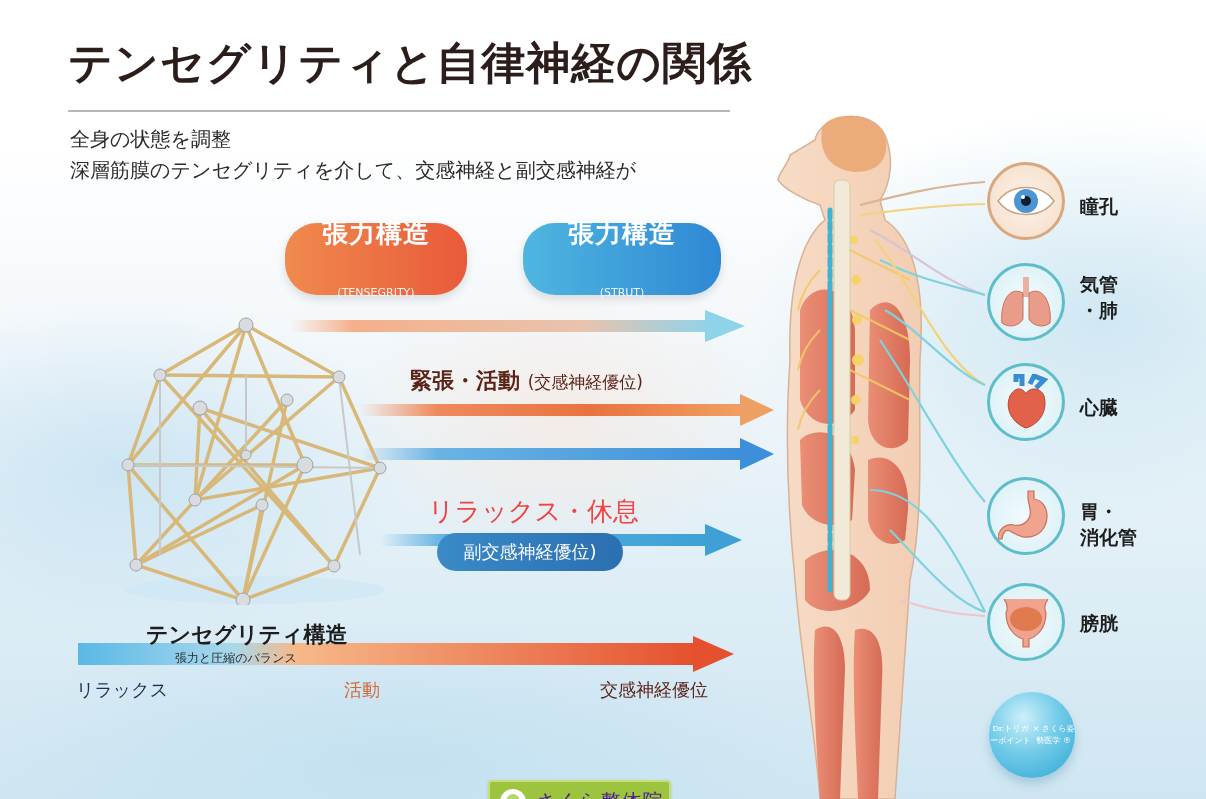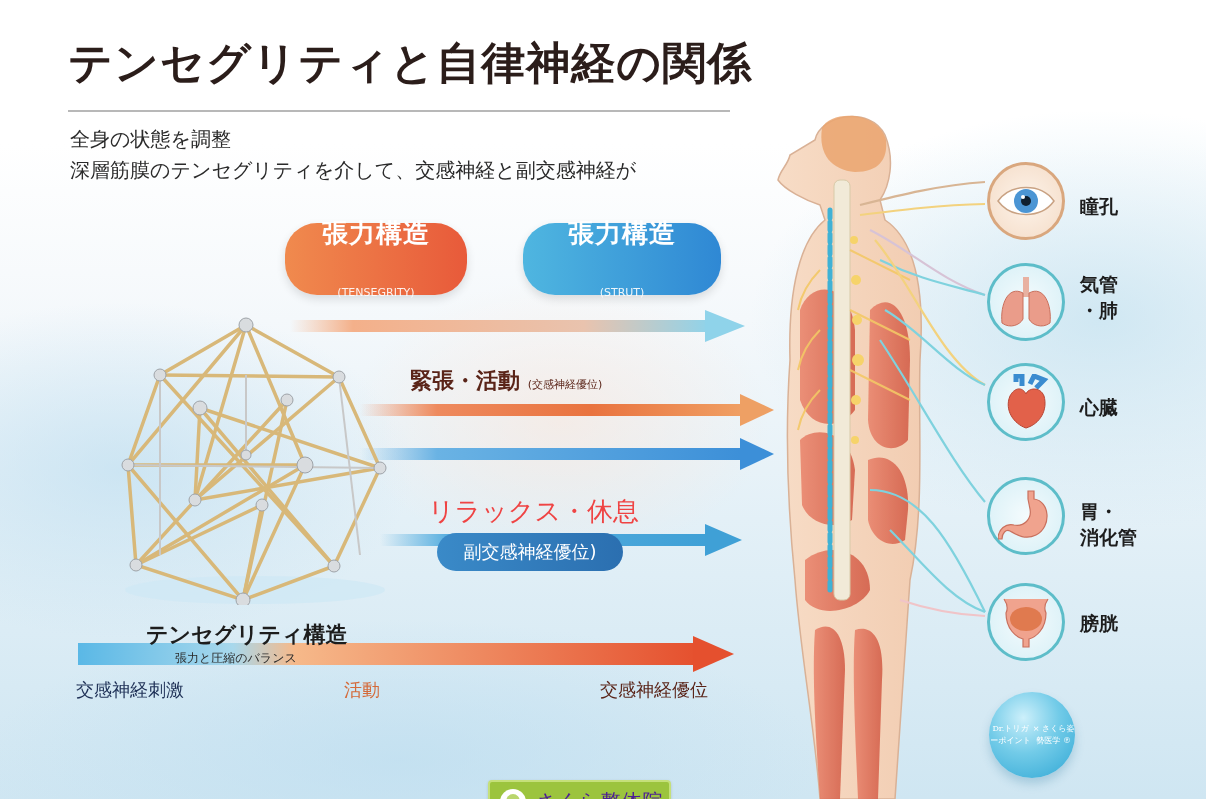--- a/index.html
+++ b/index.html
@@ -38,21 +38,21 @@
   .pill .sub { font-size: 11px; opacity: 0.9; margin-top: 2px; }
   .pill-tension { left: 285px; top: 223px; width: 182px; background: linear-gradient(90deg, #f08a4e, #e85a3a); }
   .pill-strut { left: 523px; top: 223px; width: 198px; background: linear-gradient(90deg, #4fb6e0, #2f88d4); }
 
   .arrow { position: absolute; }
   .arrow svg { display: block; }
 
   .label-tension {
     position: absolute; left: 410px; top: 366px; font-size: 22px; font-weight: bold; color: #5a2418; white-space: nowrap;
   }
-  .label-tension small { font-size: 11px; font-weight: normal; margin-top: 47px; }
+  .label-tension small { font-size: 17px; font-weight: normal; margin-top: 47px; }
   .label-relax {
     position: absolute; left: 428px; top: 494px; font-size: 26px; font-weight: normal; color: #ef4444; white-space: nowrap;
   }
   .pill-para {
     position: absolute; left: 437px; top: 533px; width: 186px; height: 38px; border-radius: 19px;
     background: linear-gradient(90deg, #3a8ac8, #2b6fb0);
     color: #fff; font-size: 18px; display: flex; align-items: center; justify-content: center;
   }
 
   .tense-title { position: absolute; left: 146px; top: 620px; font-size: 22px; font-weight: bold; color: #1d1d1d; white-space: nowrap; }
@@ -235,21 +235,21 @@
           <stop offset="0.35" stop-color="#f6b98a"></stop>
           <stop offset="1" stop-color="#e5502e"></stop>
         </linearGradient>
       </defs>
     <rect x="0" y="7" width="620" height="22" fill="url(#g5)"></rect>
     <polygon points="615,0 656,18 615,36" fill="#e5502e"></polygon>
   </svg>
 </div>
 <div class="tense-title">テンセグリティ構造</div>
 <div class="tense-sub">張力と圧縮のバランス</div>
-<div class="scale-left">交感神経刺激</div>
+<div class="scale-left">リラックス</div>
 <div class="scale-mid">活動</div>
 <div class="scale-right">交感神経優位</div>
 
 <div style="position:absolute;left:760px;top:110px;width:240px;height:689px;">
   <svg width="240" height="689" viewBox="0 0 240 689">
     <defs>
       <linearGradient id="skin" x1="0" x2="1">
           <stop offset="0" stop-color="#f7dcc6"></stop>
           <stop offset="1" stop-color="#f2cdb2"></stop>
         </linearGradient>

